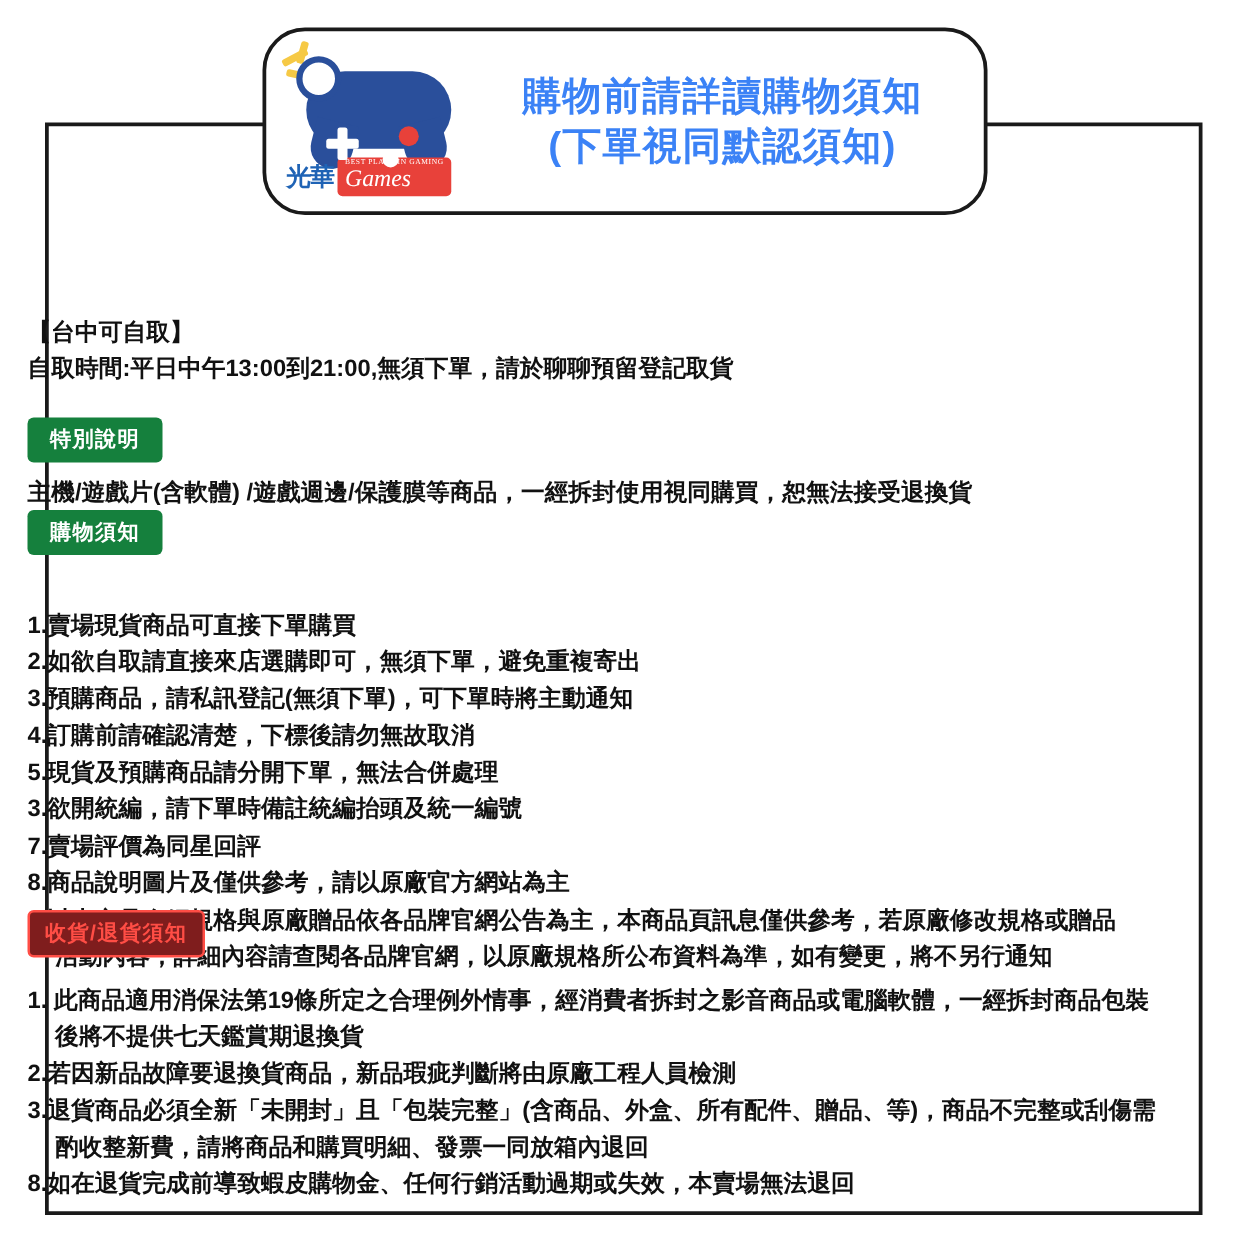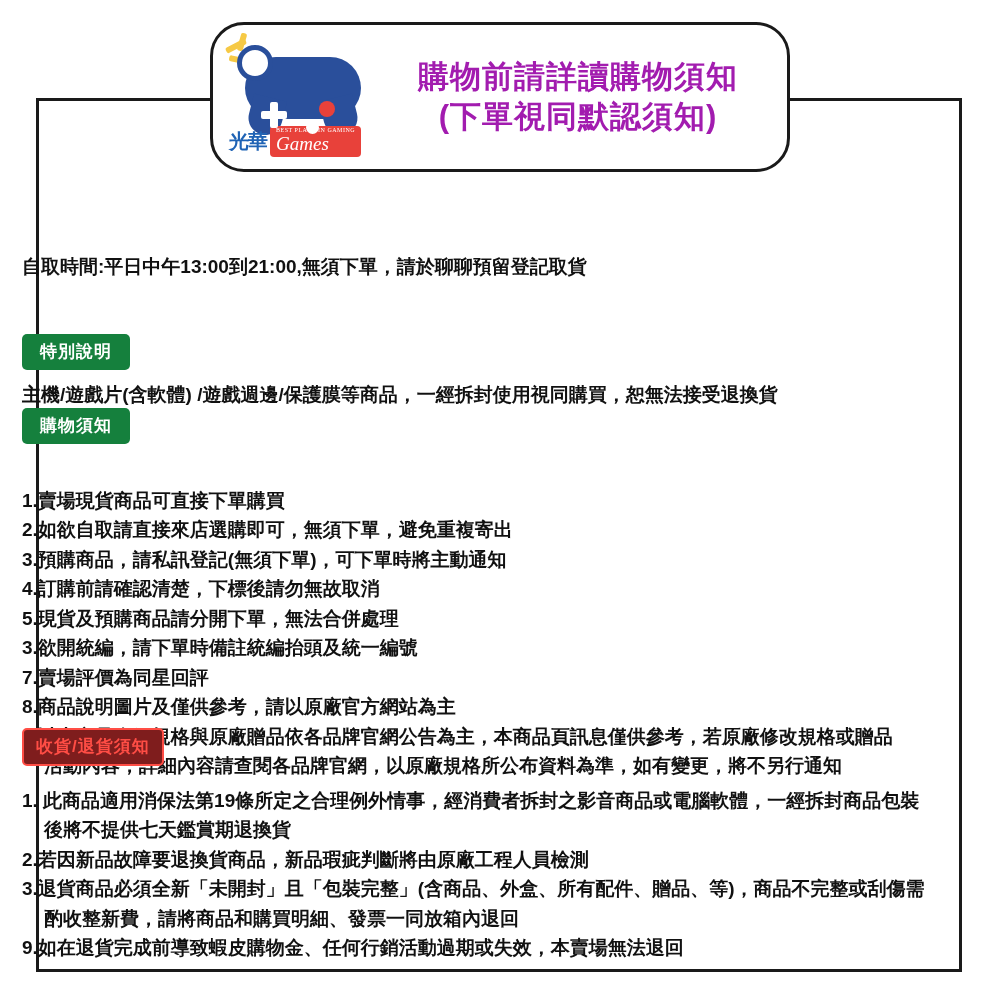--- a/index.html
+++ b/index.html
@@ -55,21 +55,21 @@
   .header-titles {
     flex: 1;
     text-align: center;
     padding-right: 14px;
     line-height: 1.28;
   }
   .header-title-1, .header-title-2 {
     font-size: 31px;
     font-weight: bold;
     letter-spacing: 1px;
-    color: #a21caf;
+    color: #3b82f6;
     white-space: nowrap;
   }
 
   
   .content {
     position: absolute;
     left: 0;
     top: 0;
     width: 100%;
     height: 100%;
@@ -267,20 +267,21 @@
 </div>
 
 <div class="content">
 
   <div class="centered-lines">
     <div>本賣場為正版遊戲販售通路商，請安心購買</div>
     <div>商品均全新未拆封 (圖示僅供參考，請以實際出貨為準!)</div>
   </div>
 
   <div class="block" style="top: 252px;">
+    <div class="line">【台中可自取】</div>
     <div class="line">自取時間:平日中午13:00到21:00,無須下單，請於聊聊預留登記取貨</div>
   </div>
 
   <div class="block" style="top: 334px;">
     <span class="tag">特別說明</span>
   </div>
   <div class="block" style="top: 380px;">
     <div class="line">主機/遊戲片(含軟體) /遊戲週邊/保護膜等商品，一經拆封使用視同購買，恕無法接受退換貨</div>
   </div>
 
@@ -302,16 +303,16 @@
 
   <div class="block" style="top: 728px;">
     <span class="tag outline">收貨/退貨須知</span>
   </div>
   <div class="block" style="top: 786px;">
     <div class="line">1. 此商品適用消保法第19條所定之合理例外情事，經消費者拆封之影音商品或電腦軟體，一經拆封商品包裝</div>
     <div class="line sub-line">後將不提供七天鑑賞期退換貨</div>
     <div class="line">2.若因新品故障要退換貨商品，新品瑕疵判斷將由原廠工程人員檢測</div>
     <div class="line">3.退貨商品必須全新「未開封」且「包裝完整」(含商品、外盒、所有配件、贈品、等)，商品不完整或刮傷需</div>
     <div class="line sub-line">酌收整新費，請將商品和購買明細、發票一同放箱內退回</div>
-    <div class="line">9.如在退貨完成前導致蝦皮購物金、任何行銷活動過期或失效，本賣場無法退回</div>
+    <div class="line">8.如在退貨完成前導致蝦皮購物金、任何行銷活動過期或失效，本賣場無法退回</div>
   </div>
 
 </div>
 
 </body></html>

